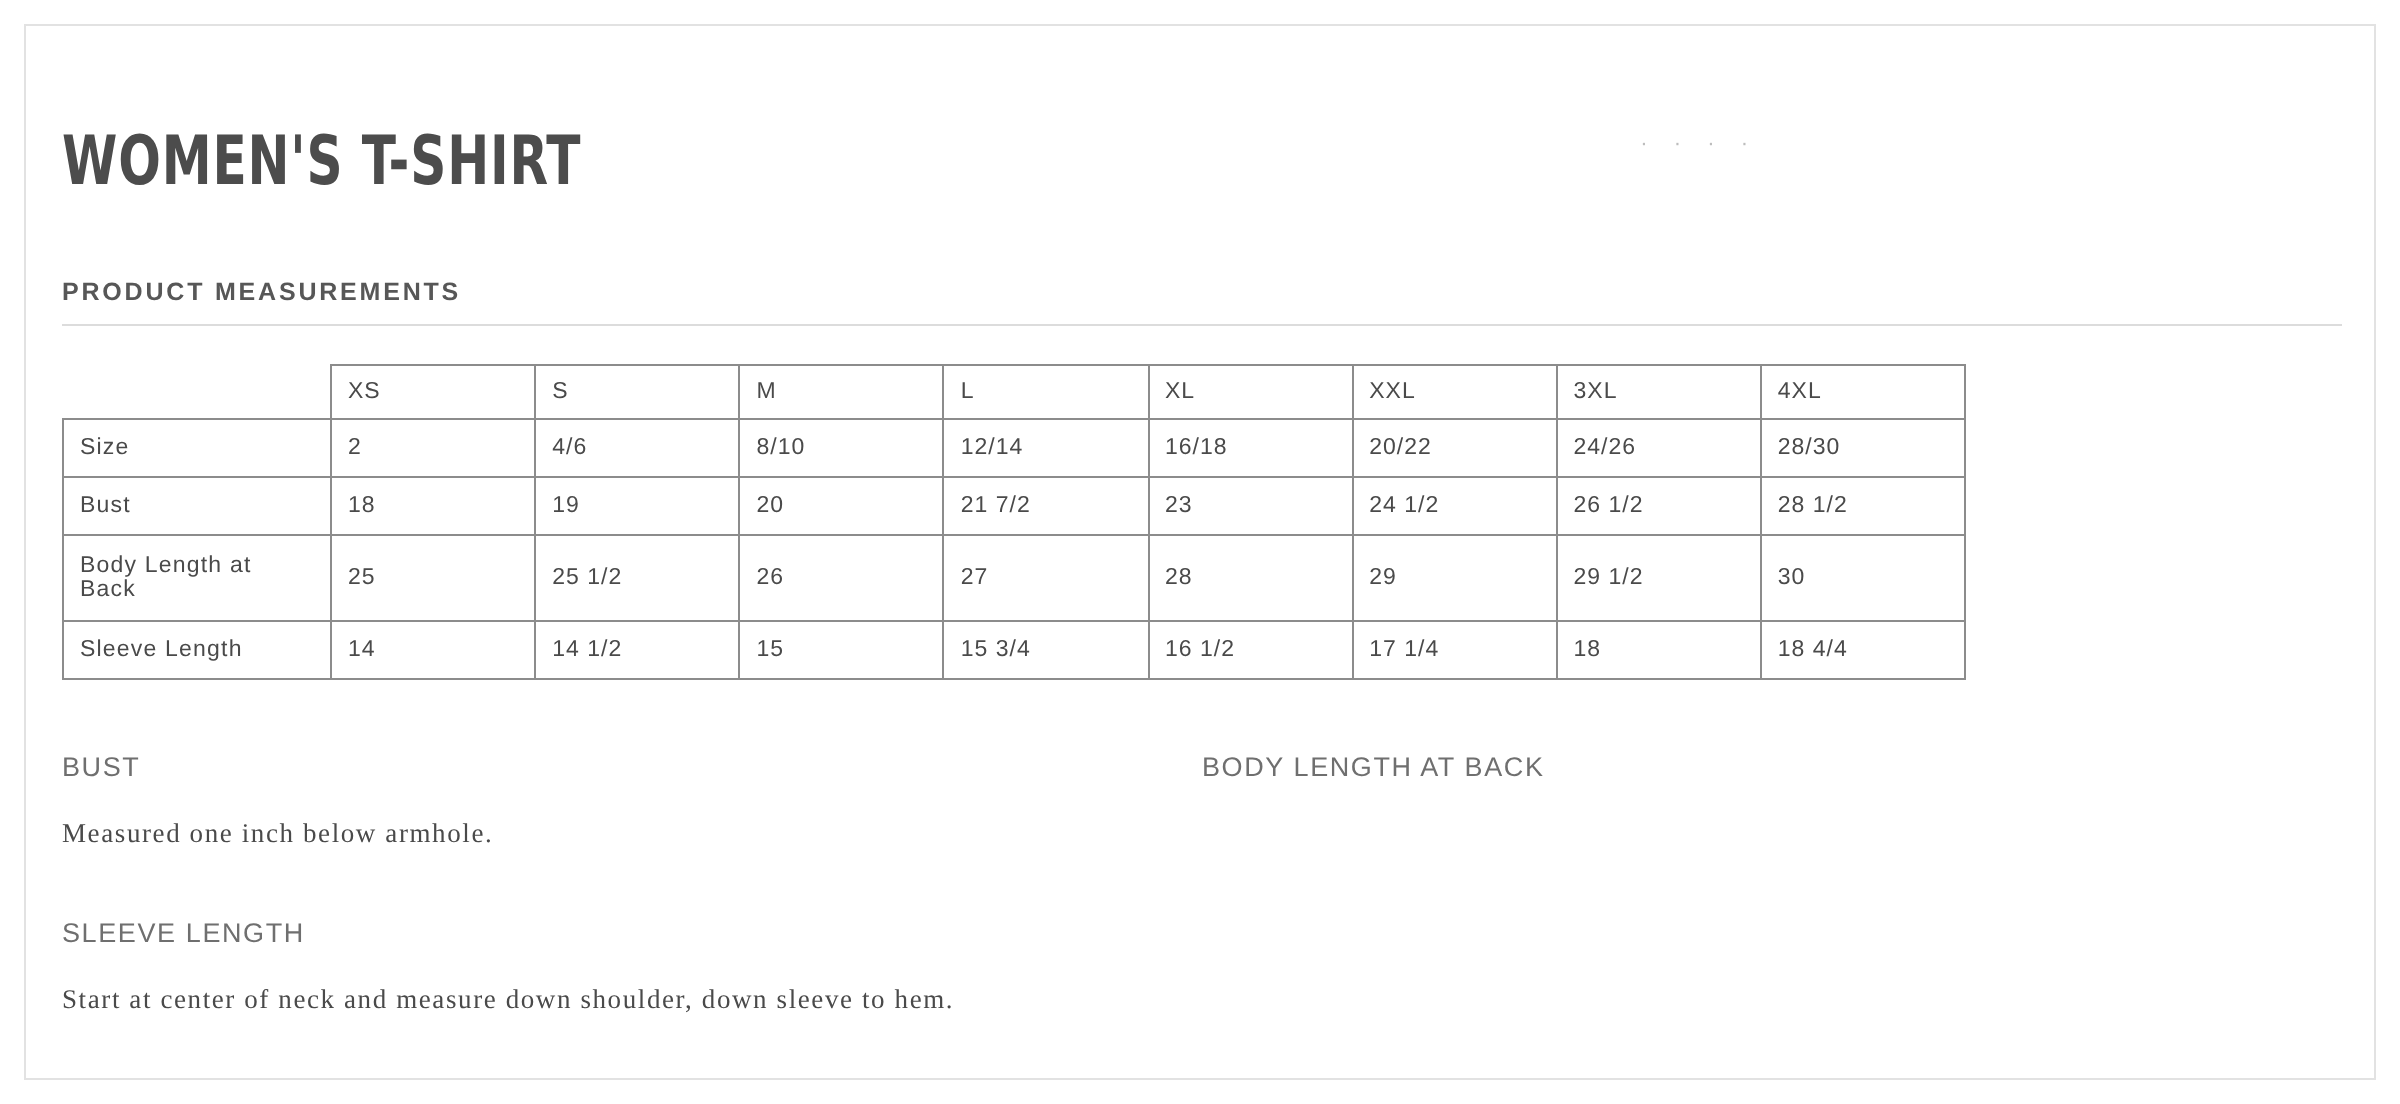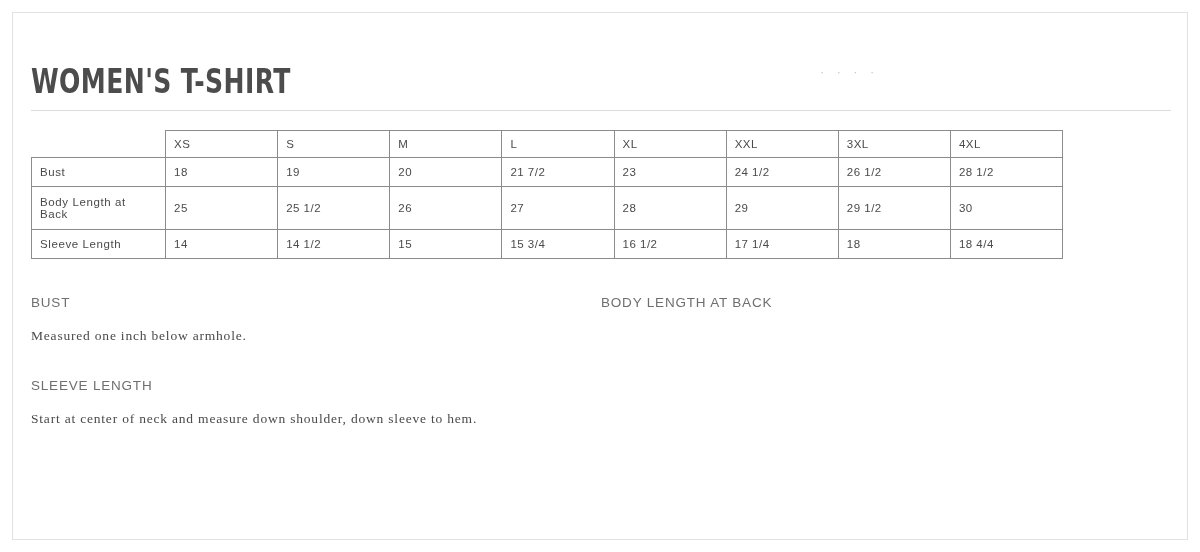--- a/index.html
+++ b/index.html
@@ -65,21 +65,21 @@
     color: #575757;
   }
   .rule {
     margin-top: 9px;
     border-top: 1px solid #dcdcdc;
     width: 1140px;
   }
   table.measurements {
     border-collapse: collapse;
     margin-top: 19px;
-    width: 1032px;
+    width: 952px;
     table-layout: fixed;
   }
   table.measurements td, table.measurements th {
     border: 1px solid #8c8c8c;
     font-size: 11.5px;
     font-weight: normal;
     color: #4a4a4a;
     text-align: left;
     padding: 6px 8px;
     letter-spacing: 0.5px;
@@ -135,37 +135,49 @@
 <body>
 
 <div class="page">
   <div class="sheet">
     <div class="inner">
 
       <div class="dots">· · · ·</div>
 
       <h1 class="title">WOMEN'S T-SHIRT</h1>
 
+      <div class="section-head">PRODUCT MEASUREMENTS</div>
       <div class="rule"></div>
 
       <table class="measurements">
         <thead>
           <tr class="corner-row">
             <th class="rowlabel"></th>
             <th>XS</th>
             <th>S</th>
             <th>M</th>
             <th>L</th>
             <th>XL</th>
             <th>XXL</th>
             <th>3XL</th>
             <th>4XL</th>
           </tr>
         </thead>
         <tbody>
+          <tr>
+            <td class="rowlabel">Size</td>
+            <td>2</td>
+            <td>4/6</td>
+            <td>8/10</td>
+            <td>12/14</td>
+            <td>16/18</td>
+            <td>20/22</td>
+            <td>24/26</td>
+            <td>28/30</td>
+          </tr>
           <tr>
             <td class="rowlabel">Bust</td>
             <td>18</td>
             <td>19</td>
             <td>20</td>
             <td>21 7/2</td>
             <td>23</td>
             <td>24 1/2</td>
             <td>26 1/2</td>
             <td>28 1/2</td>

